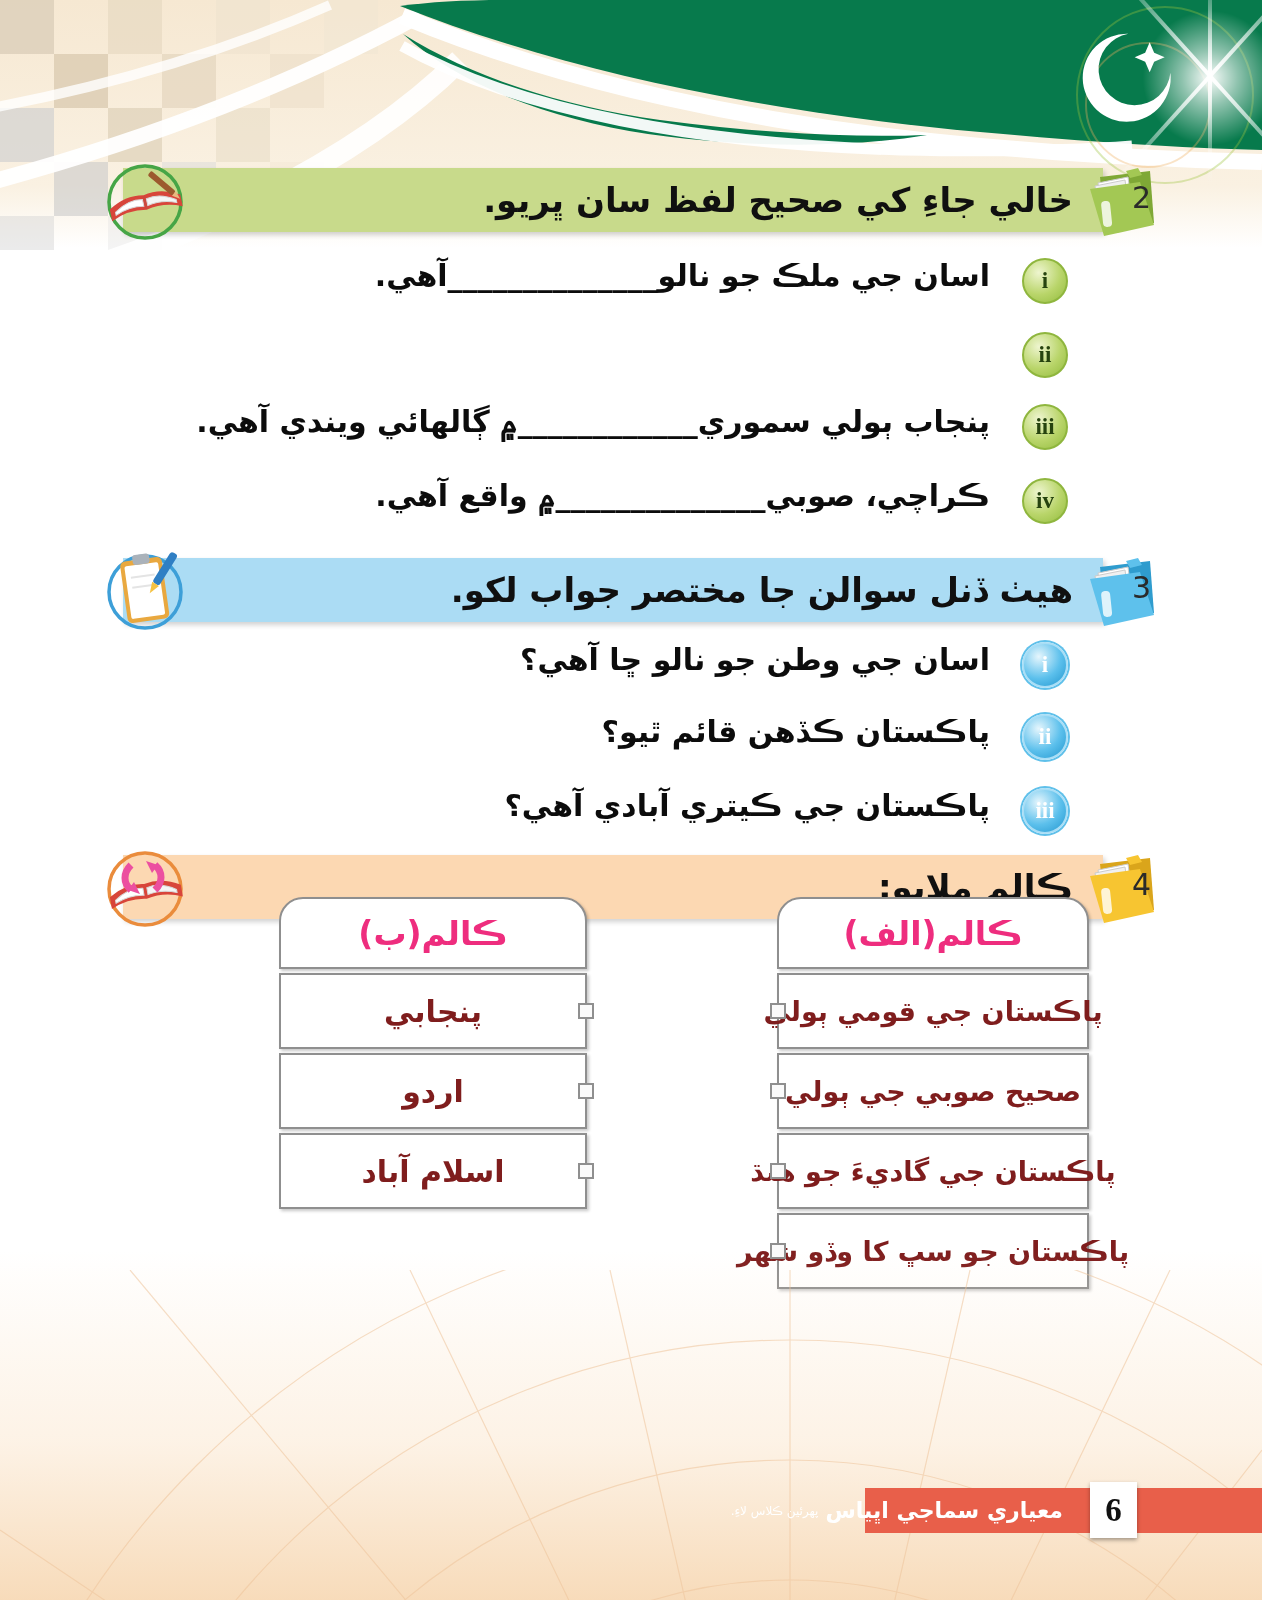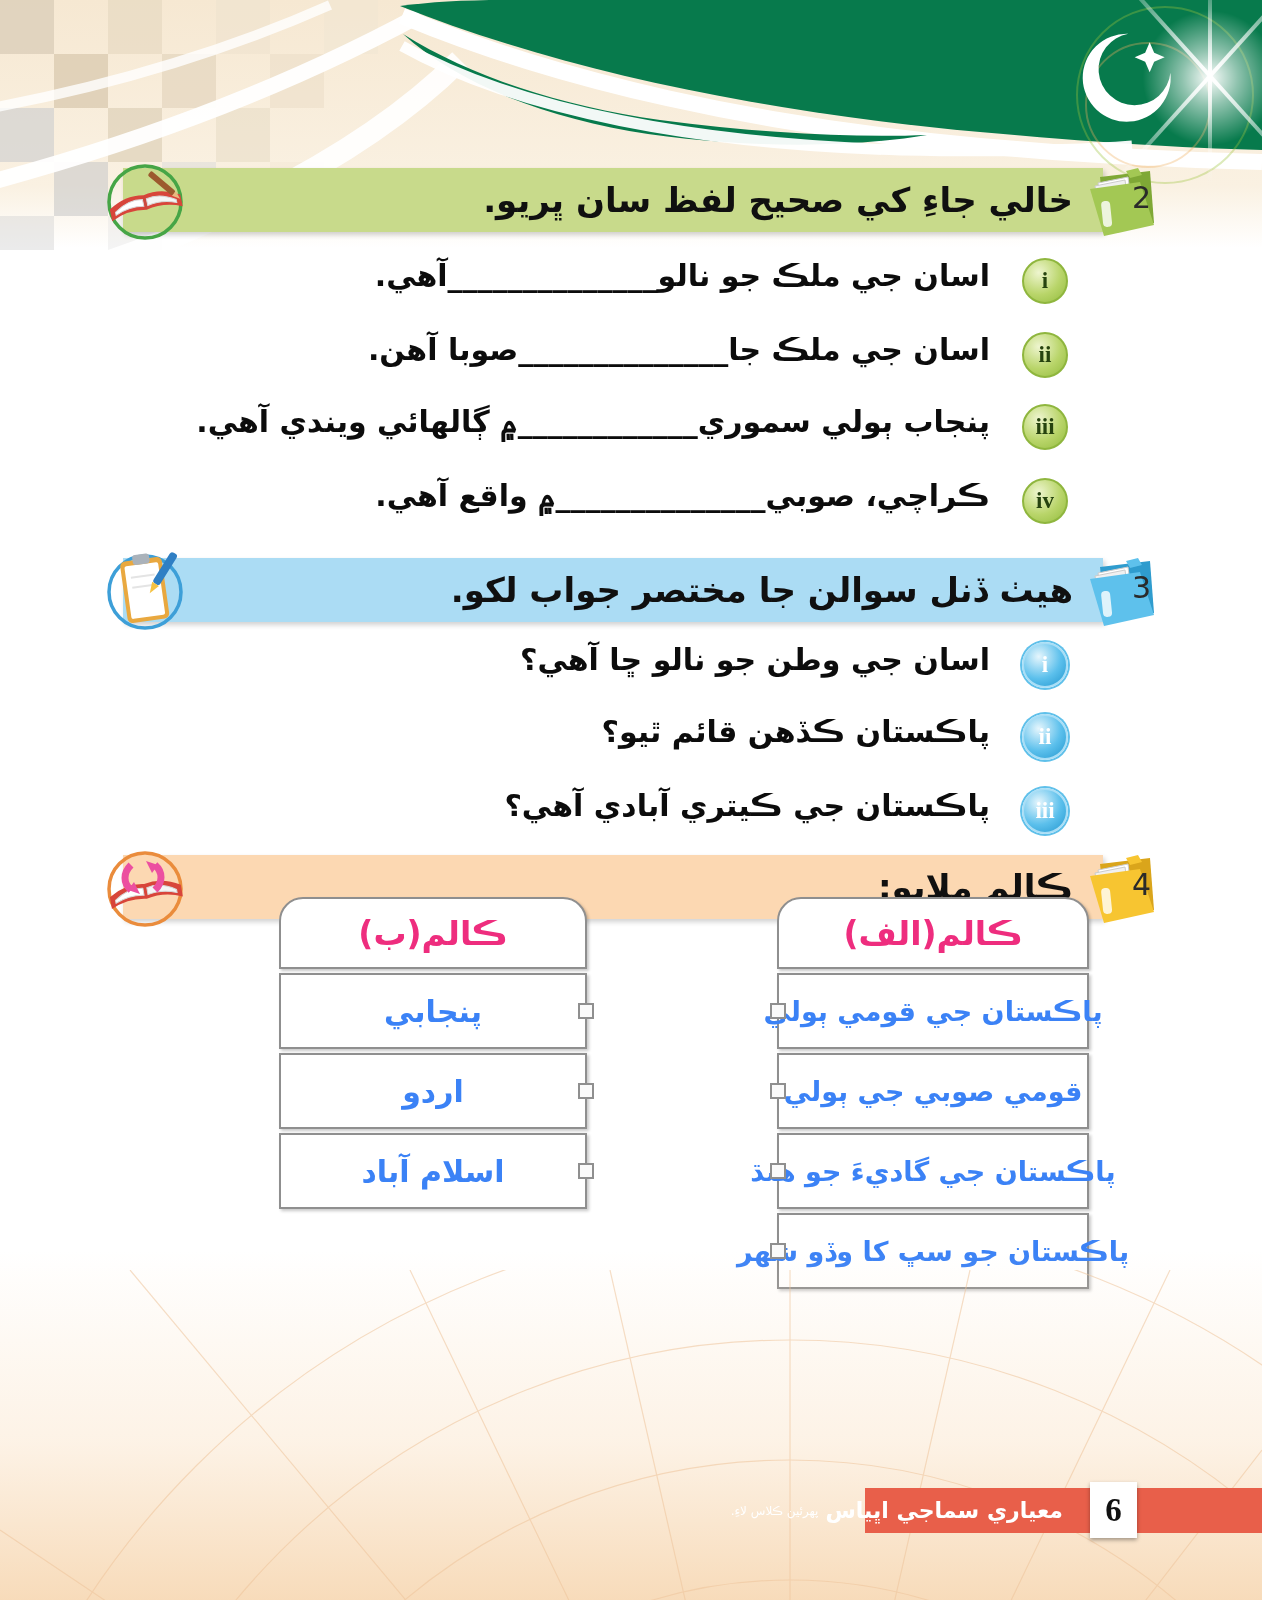--- a/index.html
+++ b/index.html
@@ -47,21 +47,21 @@
   
   .match-table{position:absolute;top:897px;padding-left:46px;}
   .table-b{left:233px;width:308px;}
   .table-a{left:731px;width:312px;}
   .mt-header{height:68px;background:#ffffff;border:2px solid #8f8f8f;
     border-radius:24px 24px 0 0;display:flex;align-items:center;justify-content:center;
     direction:rtl;font-size:33px;font-weight:bold;color:#ee2d7e;
     box-shadow:2px 2px 3px rgba(0,0,0,.22);}
   .mt-row{position:relative;height:72px;margin-top:4px;background:#ffffff;
     border:2px solid #8f8f8f;display:flex;align-items:center;justify-content:center;
-    direction:rtl;font-weight:bold;color:#3b82f6;white-space:nowrap;
+    direction:rtl;font-weight:bold;color:#7f1d1d;white-space:nowrap;
     box-shadow:2px 2px 3px rgba(0,0,0,.22);}
   .table-b .mt-row{font-size:30px;}
   .table-a .mt-row{font-size:27px;}
   .handle{position:absolute;top:50%;transform:translateY(-50%);width:12px;height:12px;
     background:#fafafa;border:2px solid #8f8f8f;}
   .handle-right{right:-9px;}
   .handle-left{left:-9px;}
 
   
   .bottom-fade{position:absolute;left:0;top:1250px;width:1262px;height:350px;pointer-events:none;
@@ -167,21 +167,20 @@
         <rect x="22" y="38" width="9" height="26" rx="4" fill="#ffffff" opacity=".8" transform="rotate(-6 26 50)"></rect>
       </svg>
       <span class="folder-num">2</span>
     </div>
   </div>
 
   <span class="badge badge-green" style="top:258px">i</span>
   <span class="q-text" style="top:254px">اسان جي ملڪ جو نالو______________آهي.</span>
 
   <span class="badge badge-green" style="top:332px">ii</span>
-  <span class="q-text" style="top:328px">اسان جي ملڪ جا______________صوبا آهن.</span>
 
   <span class="badge badge-green" style="top:404px">iii</span>
   <span class="q-text" style="top:400px">پنجاب ٻولي سموري____________۾ ڳالهائي ويندي آهي.</span>
 
   <span class="badge badge-green" style="top:478px">iv</span>
   <span class="q-text" style="top:474px">ڪراچي، صوبي______________۾ واقع آهي.</span>
 
   <div class="banner banner-blue">
     <span class="banner-title">هيٺ ڏنل سوالن جا مختصر جواب لکو.</span>
     <div class="banner-icon">
@@ -267,21 +266,21 @@
     </div>
   </div>
 
   <div class="match-table table-a">
     <div class="mt-header">ڪالم(الف)</div>
     <div class="mt-row">
       <span>پاڪستان جي قومي ٻولي</span>
       <span class="handle handle-left"></span>
     </div>
     <div class="mt-row">
-      <span>قومي صوبي جي ٻولي</span>
+      <span>صحيح صوبي جي ٻولي</span>
       <span class="handle handle-left"></span>
     </div>
     <div class="mt-row">
       <span>پاڪستان جي گاديءَ جو هنڌ</span>
       <span class="handle handle-left"></span>
     </div>
     <div class="mt-row">
       <span>پاڪستان جو سڀ کا وڏو شهر</span>
       <span class="handle handle-left"></span>
     </div>

